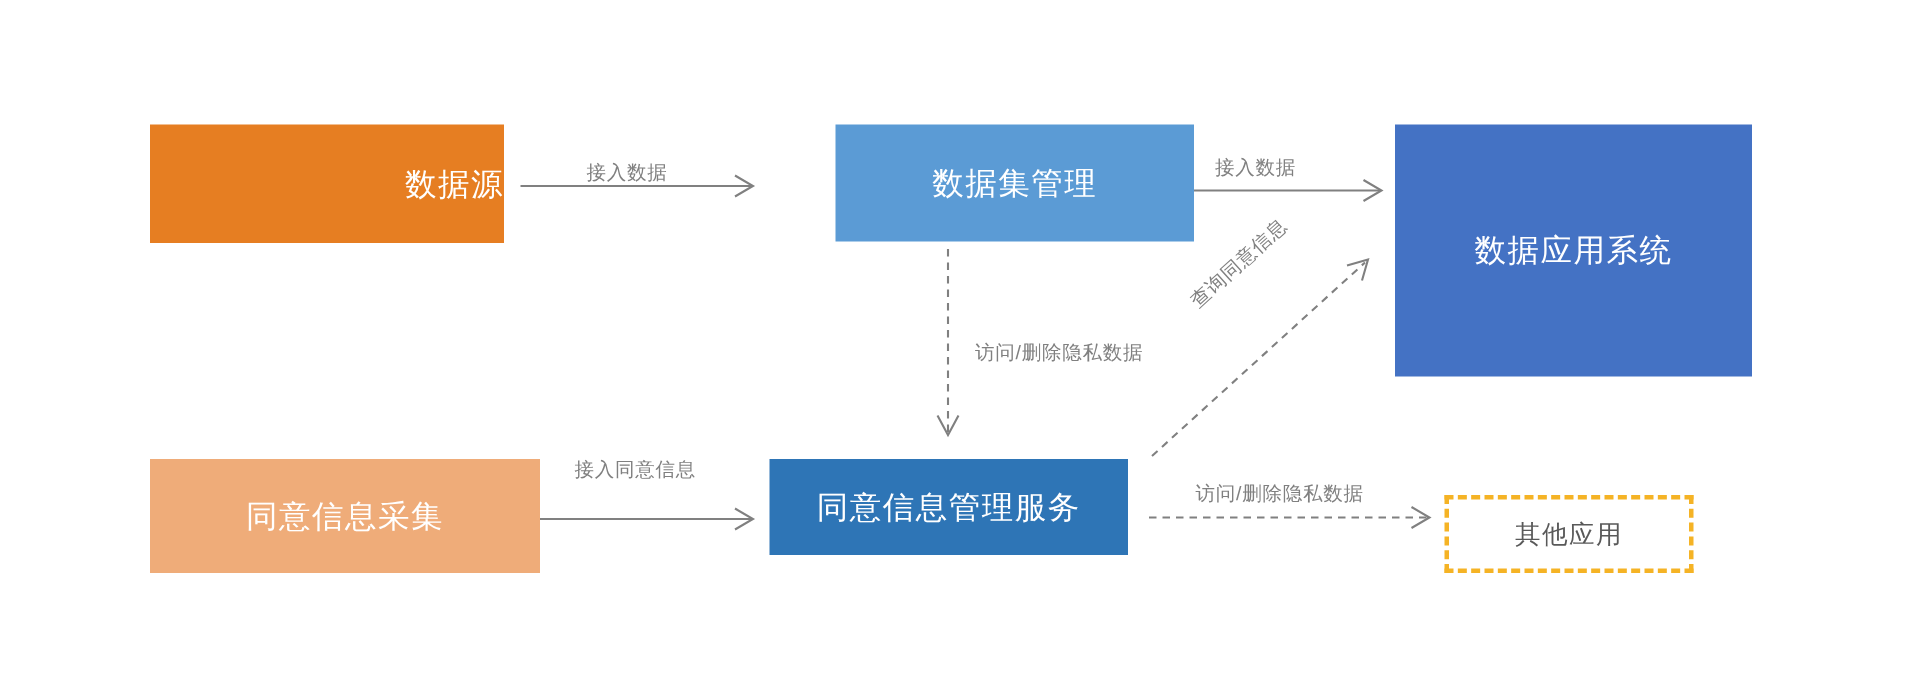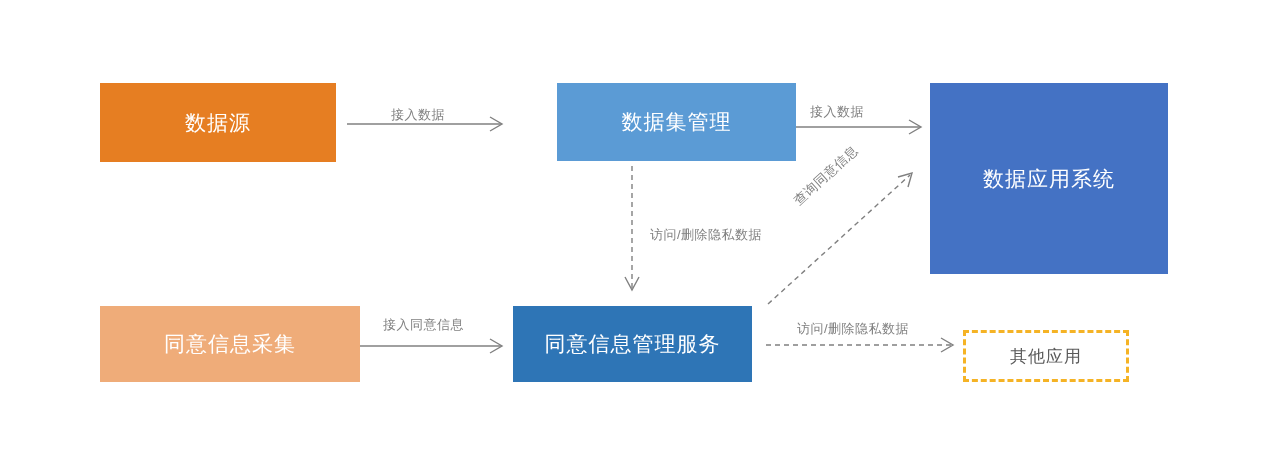--- a/index.html
+++ b/index.html
@@ -17,43 +17,43 @@
     text-align:center;
     box-sizing:border-box;
     letter-spacing:1px;
   }
   .node-label{display:block;white-space:nowrap;}
 
   
   #node-data-source{
     left:100px;top:83px;width:236px;height:79px;
     background:#e67e22;
-    color:#ffffff;font-size:21px;
+    color:#ffffff;font-size:21px;justify-content:flex-end;
   }
   
   #node-dataset-mgmt{
     left:513px;top:83px;width:239px;height:78px;
     background:#5b9bd5;
     color:#ffffff;font-size:21px;margin-left:44px;
   }
   
   #node-data-app-system{
-    left:930px;top:83px;width:238px;height:191px;
+    left:930px;top:83px;width:238px;height:168px;
     background:#4472c4;
     color:#ffffff;font-size:21px;
   }
   
   #node-consent-collect{
     left:100px;top:306px;width:260px;height:76px;
     background:#efac79;
     color:#ffffff;font-size:21px;
   }
   
   #node-consent-mgmt-service{
-    left:513px;top:306px;width:239px;height:76px;
+    left:513px;top:306px;width:239px;height:64px;
     background:#2e75b6;
     color:#ffffff;font-size:21px;
   }
   
   #node-other-apps{
     left:963px;top:330px;width:166px;height:52px;
     background:#ffffff;
     border:3px dashed #f5b325;
     color:#595959;font-size:17px;
   }
@@ -68,21 +68,21 @@
     letter-spacing:.5px;
   }
   #label-ingest-data{left:391px;top:106px;}
   #label-query-data{left:810px;top:103px;}
   #label-access-delete-private-data-v{left:650px;top:226px;}
   #label-query-consent-info{
     left:790px;top:196px;
     transform:rotate(-42deg);
     transform-origin:left top;
   }
-  #label-ingest-consent-info{left:383px;top:316px;text-align:center;}
+  #label-ingest-consent-info{left:383px;top:304px;text-align:center;}
   #label-access-delete-private-data-h{left:797px;top:320px;}
 </style>
 </head>
 <body>
 
 <div id="canvas">
 
   <svg class="edge-svg" viewBox="0 0 1280 460">
 
     <g>

